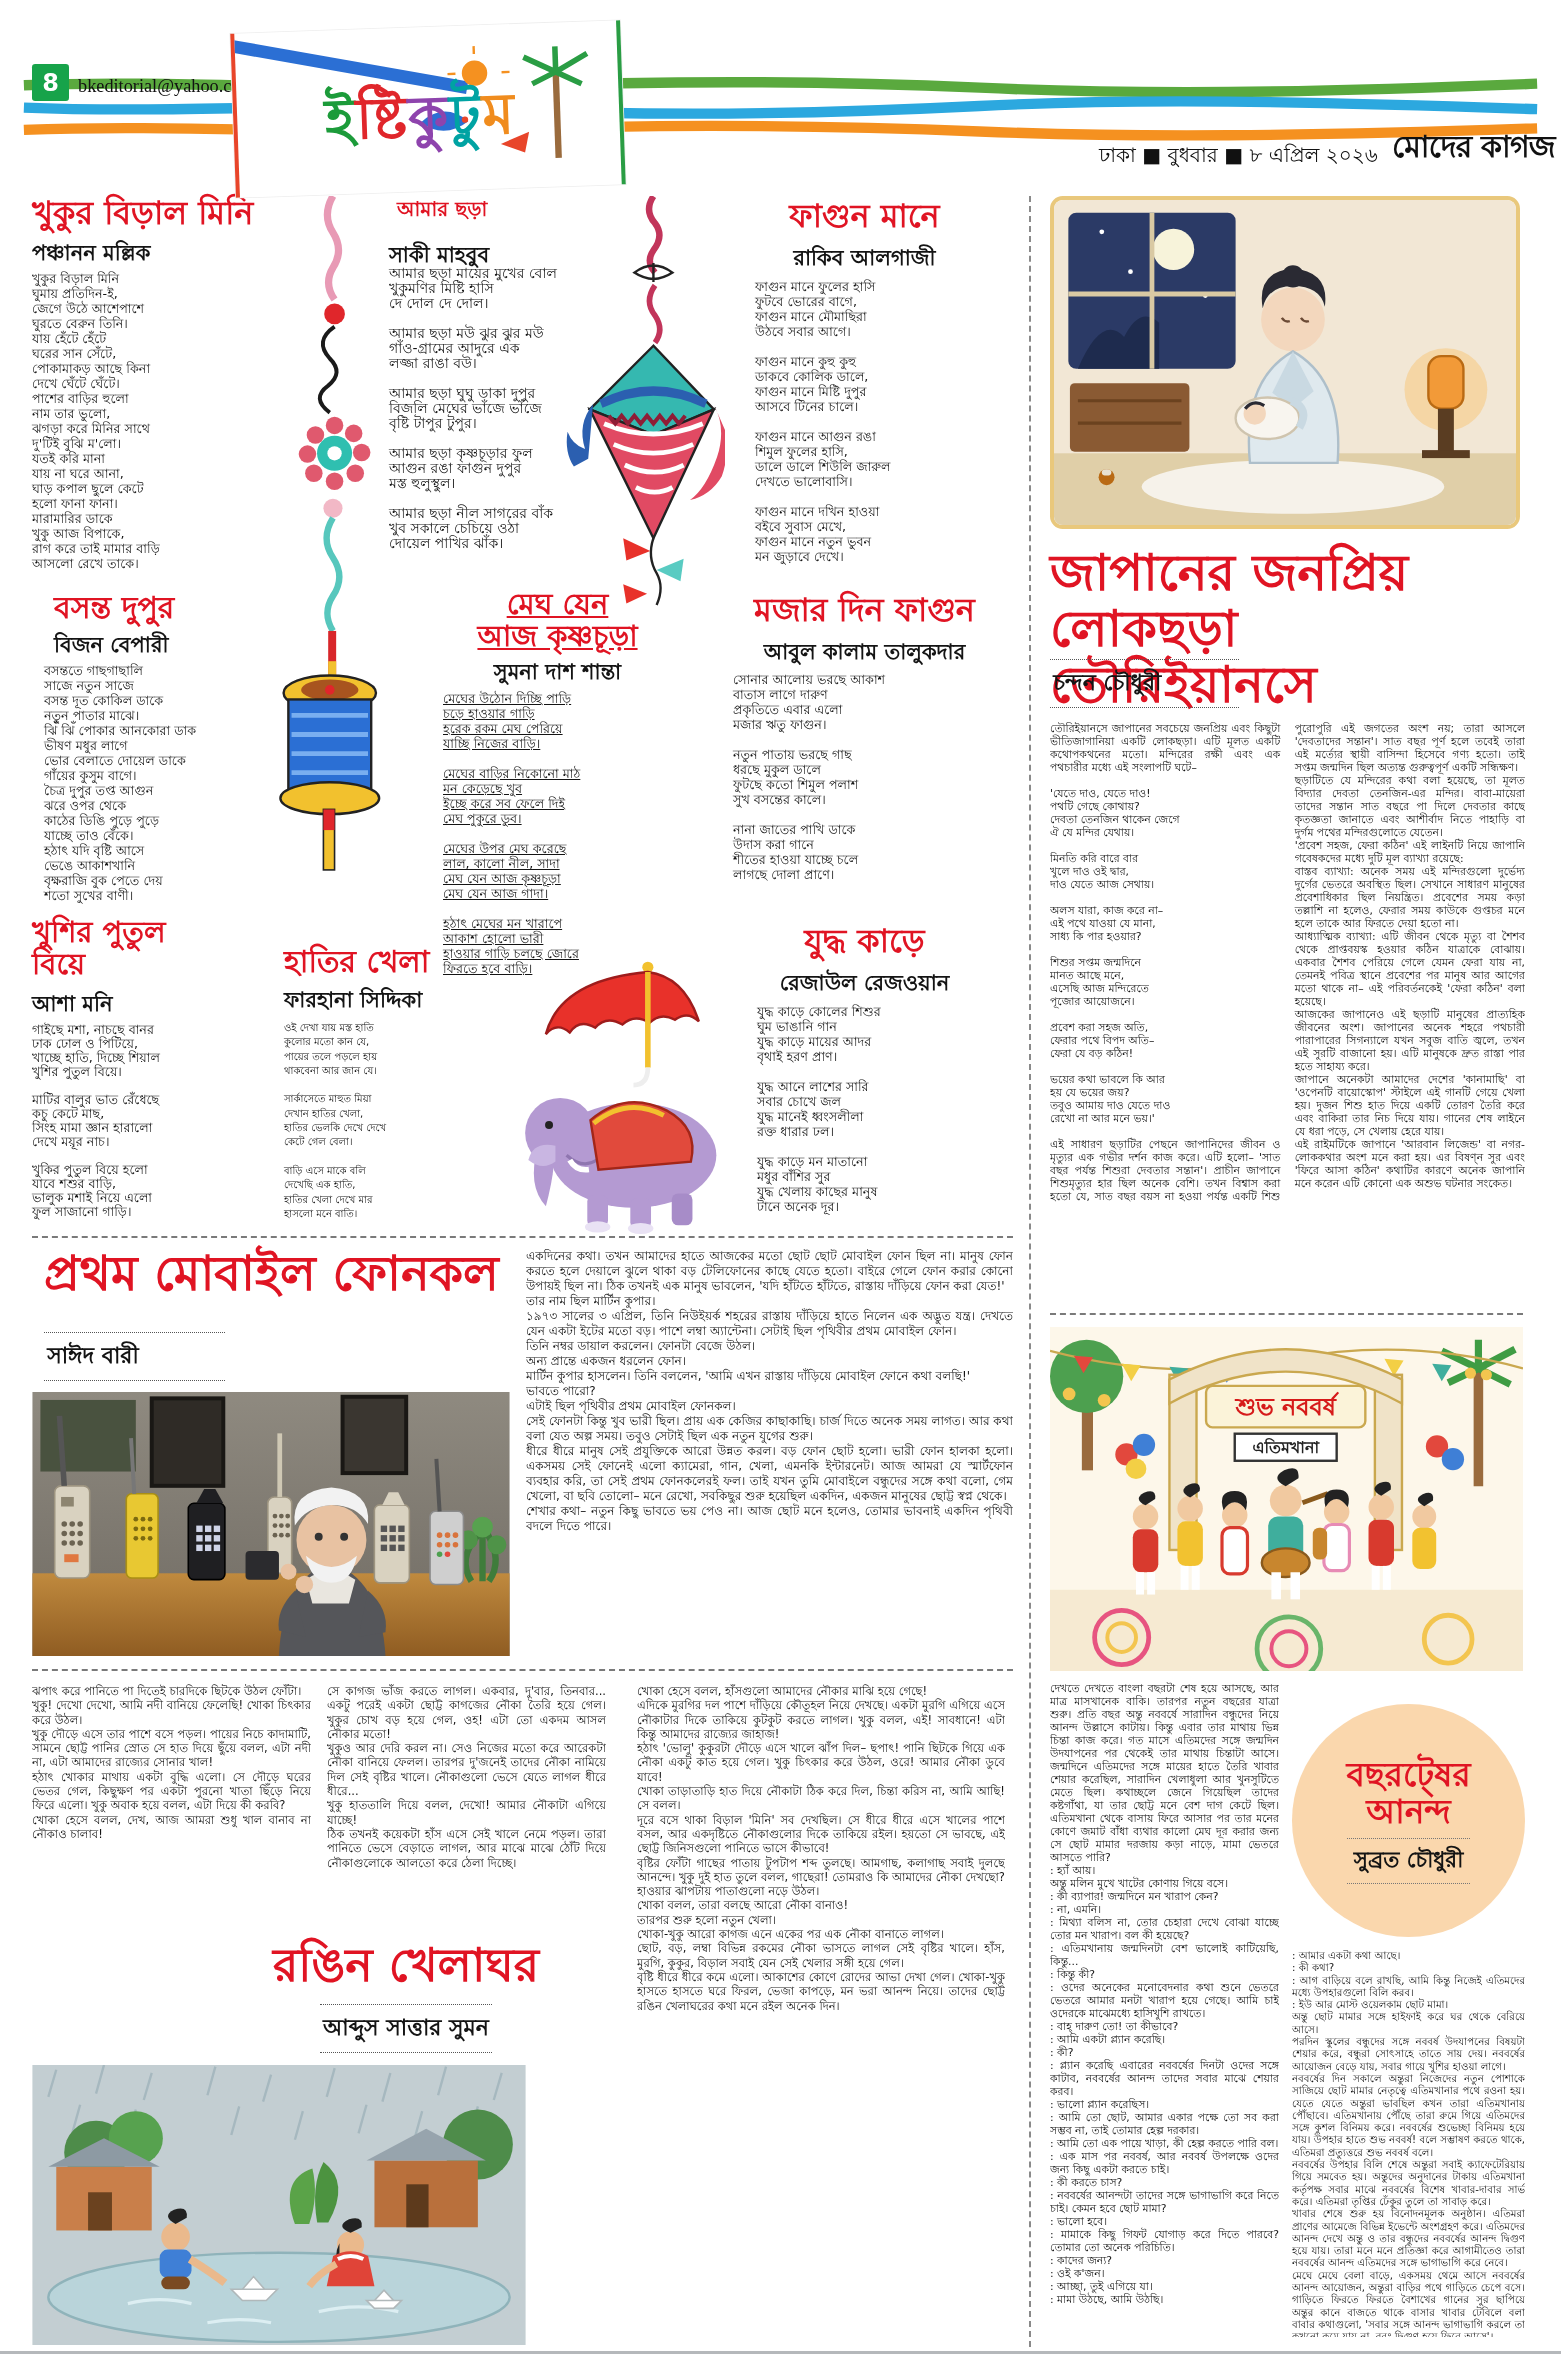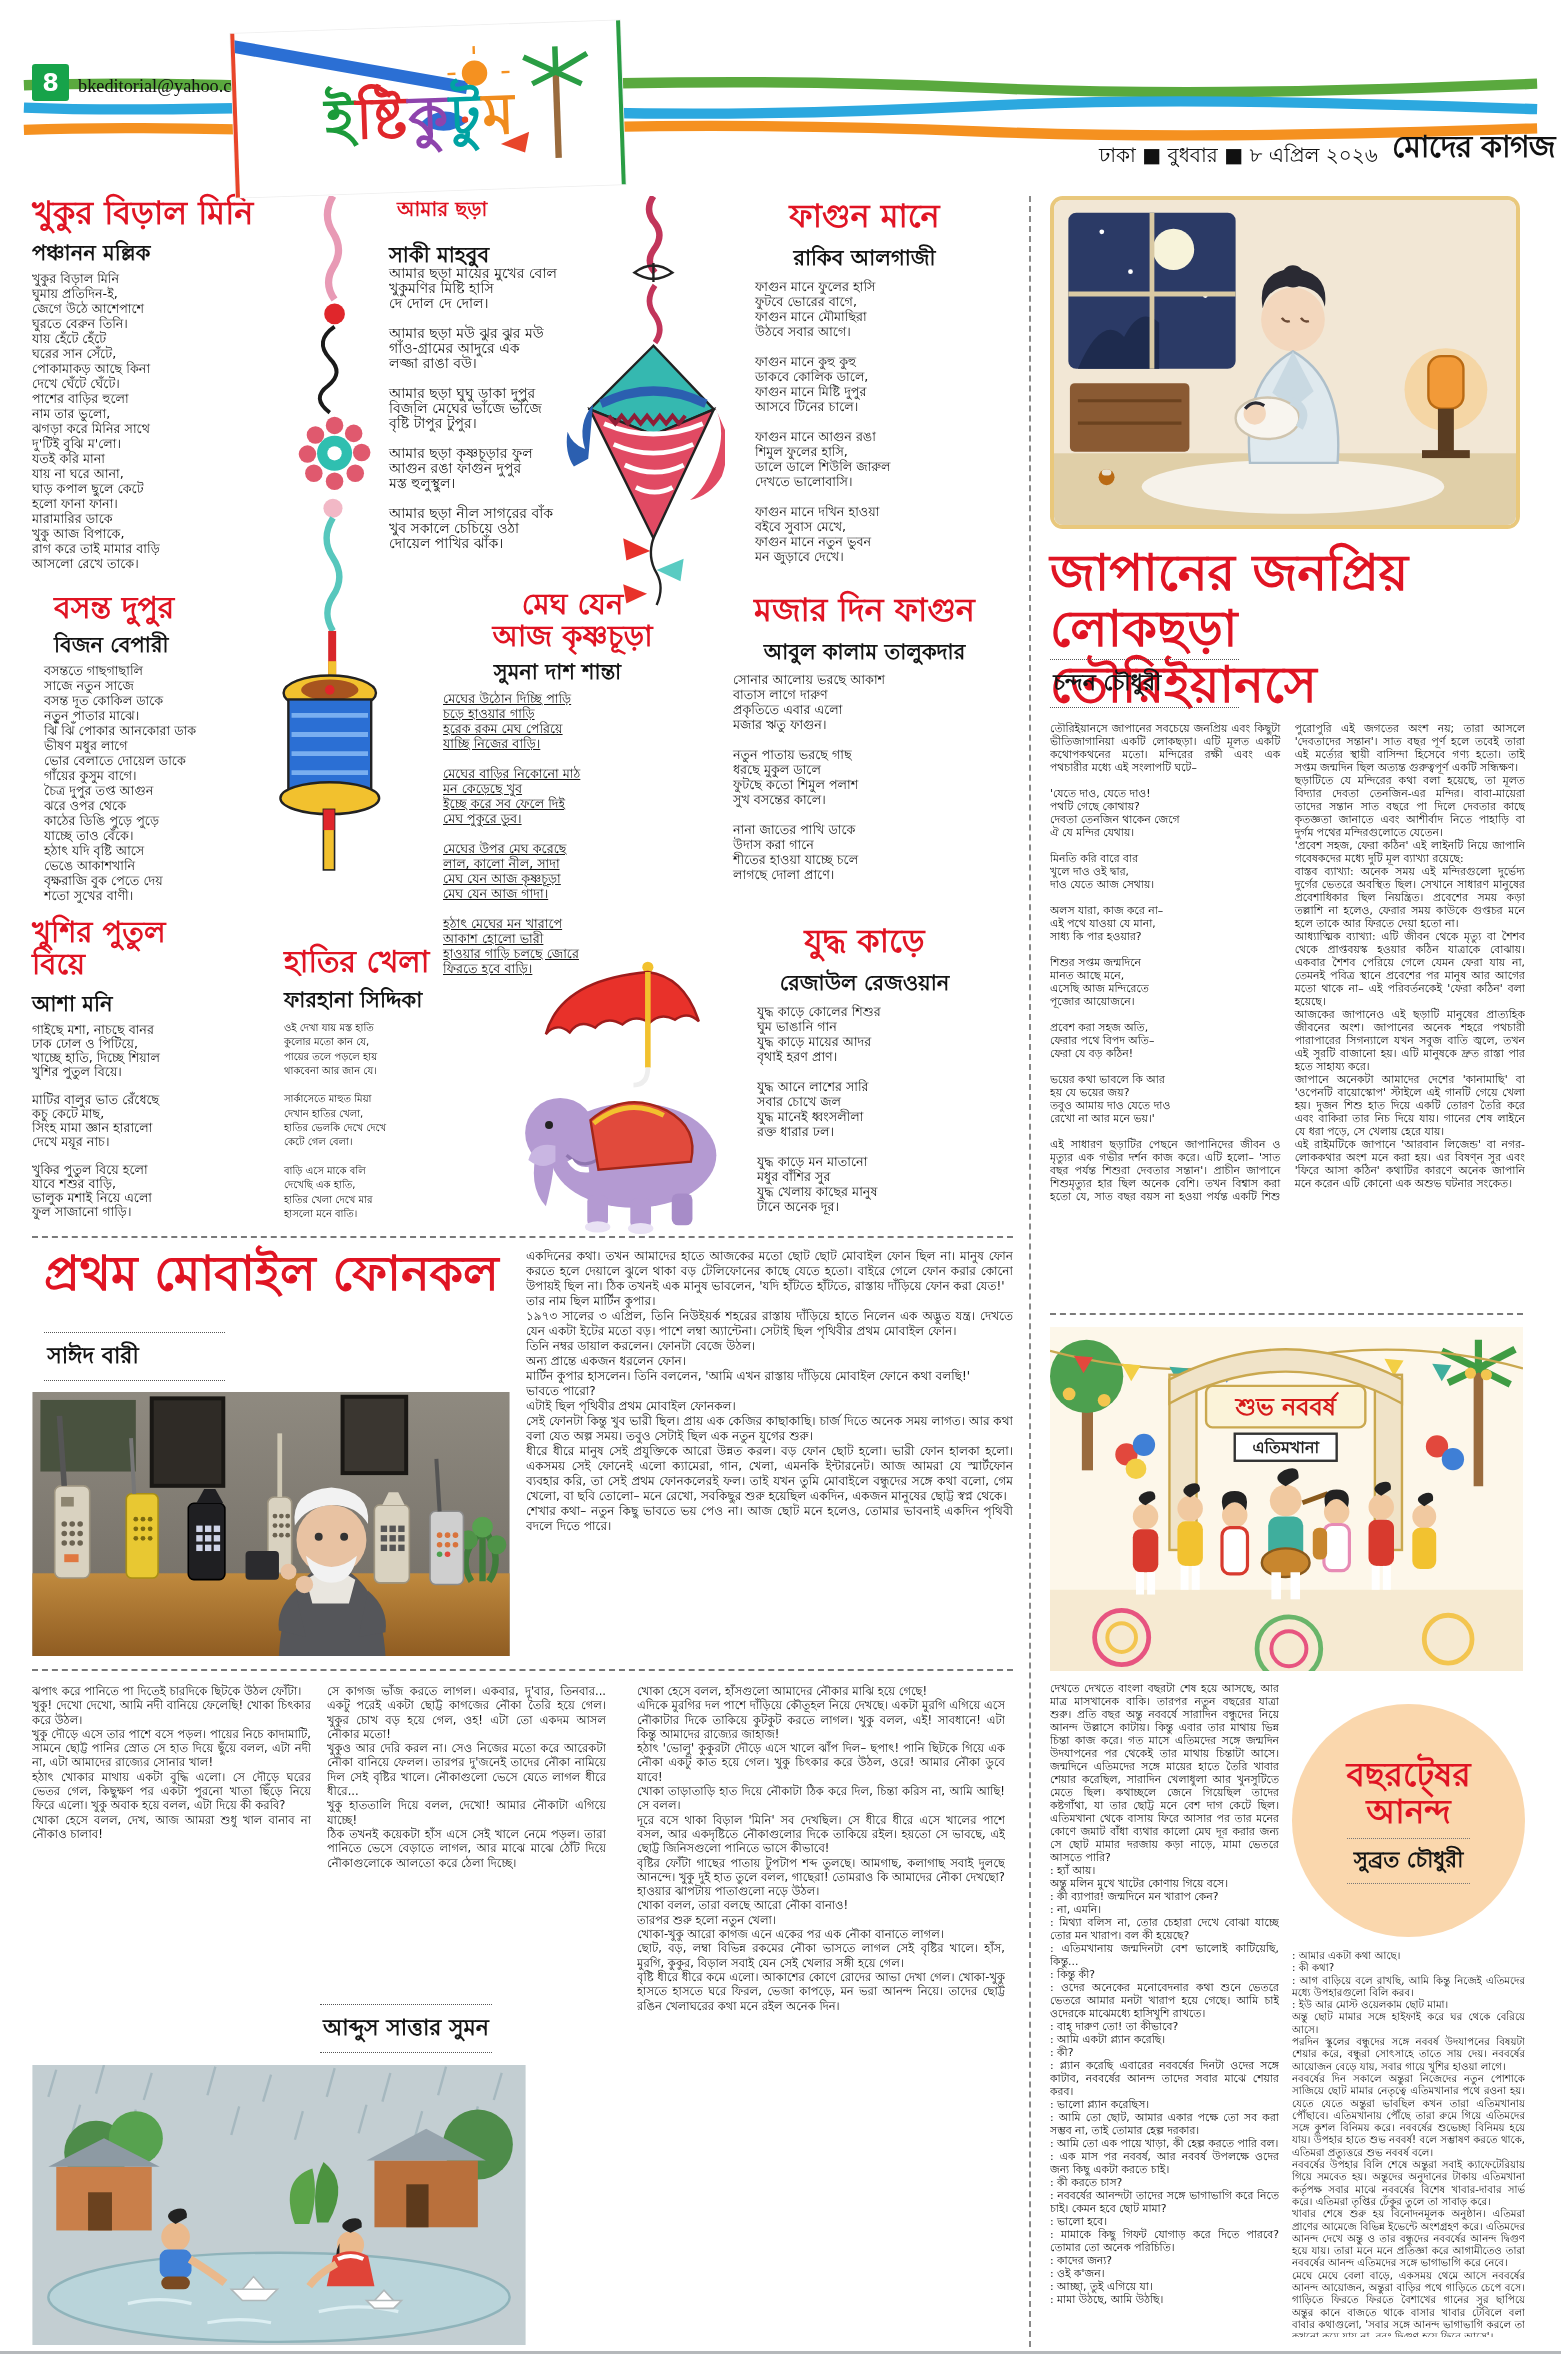--- a/index.html
+++ b/index.html
@@ -160,21 +160,21 @@
 বৃষ্টি টাপুর টুপুর।
 
 আমার ছড়া কৃষ্ণচূড়ার ফুল
 আগুন রঙা ফাগুন দুপুর
 মস্ত হুলুস্থুল।
 
 আমার ছড়া নীল সাগরের বাঁক
 খুব সকালে চেচিয়ে ওঠা
 দোয়েল পাখির ঝাঁক।</div>
 
-  <div class="abs ttl center" style="left:429px;top:588px;width:287px;font-size:29px;">মেঘ যেন
+  <div class="abs ttl center" style="left:414px;top:588px;width:287px;font-size:29px;text-decoration:underline;">মেঘ যেন
 আজ কৃষ্ণচূড়া</div>
   <div class="abs auth center" style="left:414px;top:656px;width:287px;font-size:21px;">সুমনা দাশ শান্তা</div>
   <div class="abs poem" style="left:443px;top:691px;width:239px;font-size:12.7px;line-height:15px;text-decoration:underline;">মেঘের উঠোন দিচ্ছি পাড়ি
 চড়ে হাওয়ার গাড়ি
 হরেক রকম মেঘ পেরিয়ে
 যাচ্ছি নিজের বাড়ি।
 
 মেঘের বাড়ির নিকোনো মাঠ
 মন কেড়েছে খুব
 ইচ্ছে করে সব ফেলে দিই
@@ -671,20 +671,21 @@
   <div class="abs body-txt" style="left:32px;top:1684px;width:279px;height:249px;font-size:11.5px;line-height:14.3px;">ঝপাৎ করে পানিতে পা দিতেই চারদিকে ছিটকে উঠল ফোঁটা।
 খুকু! দেখো দেখো, আমি নদী বানিয়ে ফেলেছি! খোকা চিৎকার করে উঠল।
 খুকু দৌড়ে এসে তার পাশে বসে পড়ল। পায়ের নিচে কাদামাটি, সামনে ছোট্ট পানির স্রোত সে হাত দিয়ে ছুঁয়ে বলল, এটা নদী না, এটা আমাদের রাজ্যের সোনার খাল!
 হঠাৎ খোকার মাথায় একটা বুদ্ধি এলো। সে দৌড়ে ঘরের ভেতর গেল, কিছুক্ষণ পর একটা পুরনো খাতা ছিঁড়ে নিয়ে ফিরে এলো। খুকু অবাক হয়ে বলল, এটা দিয়ে কী করবি?
 খোকা হেসে বলল, দেখ, আজ আমরা শুধু খাল বানাব না নৌকাও চালাব!</div>
   <div class="abs body-txt" style="left:327px;top:1684px;width:279px;height:249px;font-size:11.5px;line-height:14.3px;">সে কাগজ ভাঁজ করতে লাগল। একবার, দু'বার, তিনবার... একটু পরেই একটা ছোট্ট কাগজের নৌকা তৈরি হয়ে গেল। খুকুর চোখ বড় হয়ে গেল, ওহ! এটা তো একদম আসল নৌকার মতো!
 খুকুও আর দেরি করল না। সেও নিজের মতো করে আরেকটা নৌকা বানিয়ে ফেলল। তারপর দু'জনেই তাদের নৌকা নামিয়ে দিল সেই বৃষ্টির খালে। নৌকাগুলো ভেসে যেতে লাগল ধীরে ধীরে...
 খুকু হাততালি দিয়ে বলল, দেখো! আমার নৌকাটা এগিয়ে যাচ্ছে!
 ঠিক তখনই কয়েকটা হাঁস এসে সেই খালে নেমে পড়ল। তারা পানিতে ভেসে বেড়াতে লাগল, আর মাঝে মাঝে ঠোঁট দিয়ে নৌকাগুলোকে আলতো করে ঠেলা দিচ্ছে।</div>
 
+  <div class="abs ttl center" style="left:127px;top:1940px;width:558px;font-size:46px;">রঙিন খেলাঘর</div>
   <div class="abs center" style="left:207px;top:2004px;width:398px;">
     <span class="dotwrap auth" style="font-size:22px;">আব্দুস সাত্তার সুমন</span>
   </div>
 
   <svg class="abs" style="left:32px;top:2065px;" width="494" height="280" viewBox="0 0 620 352">
     <rect width="620" height="352" fill="#c3ced2"></rect>
     <g stroke="#9fb3bb" stroke-width="3" opacity="0.8">
       <line x1="30" y1="6" x2="20" y2="40"></line>
         <line x1="90" y1="0" x2="80" y2="36"></line>
         <line x1="150" y1="10" x2="140" y2="44"></line>

